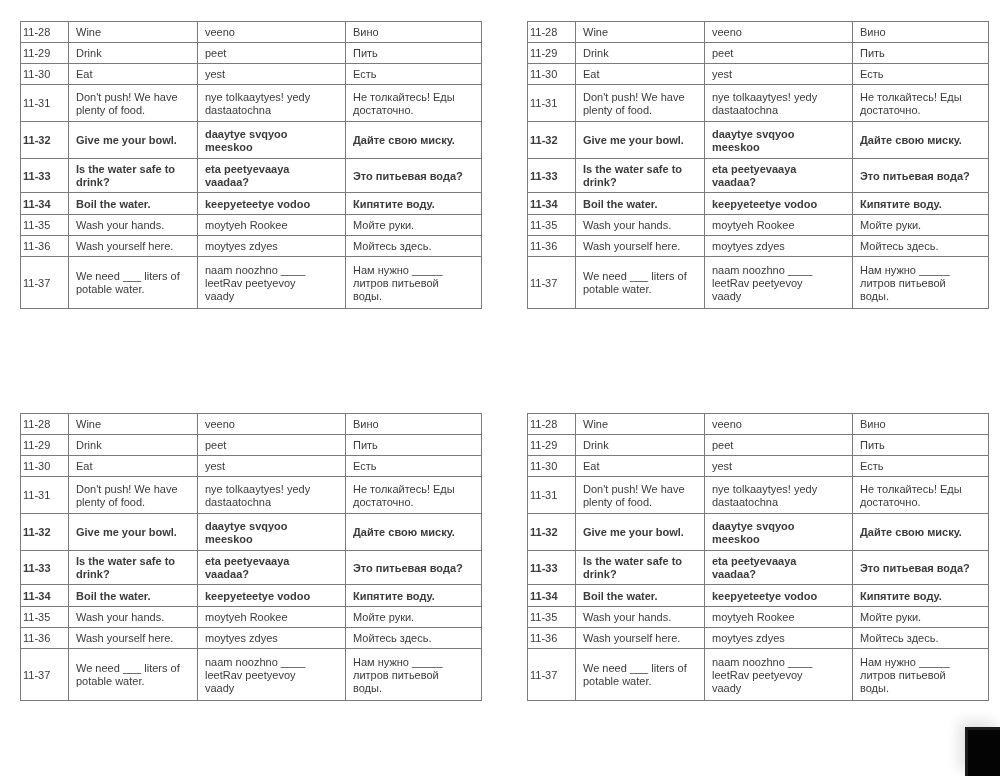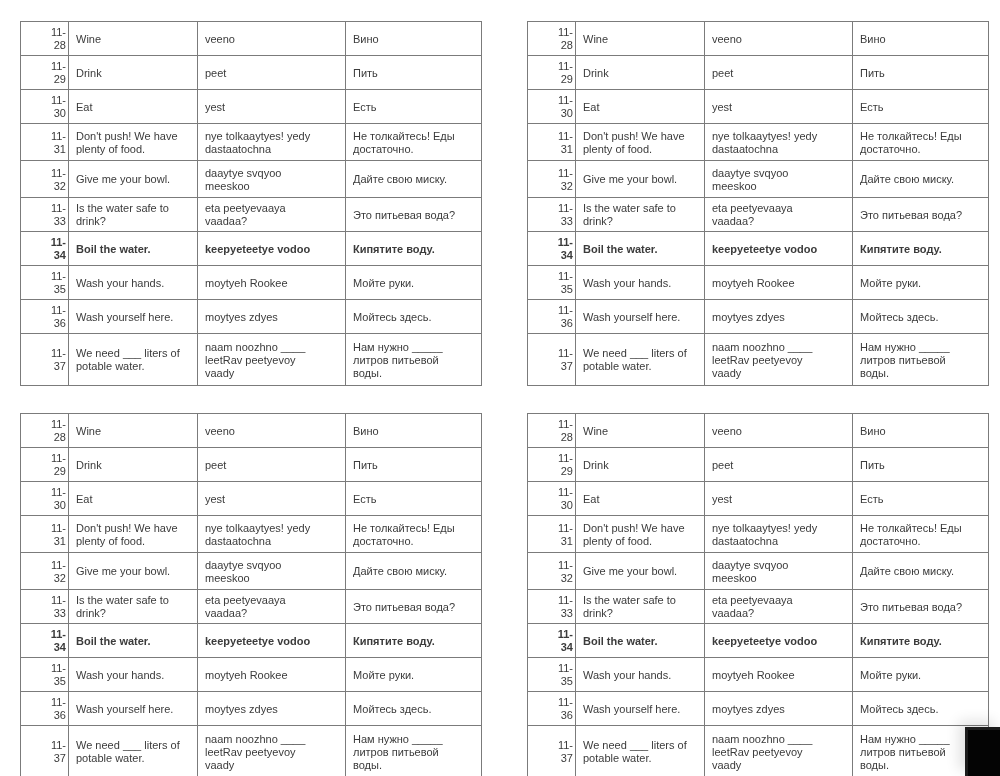--- a/index.html
+++ b/index.html
@@ -30,29 +30,29 @@
     border: 1px solid #7b7b7b;
     font-size: 11px;
     line-height: 13px;
     color: #3b3b3b;
     padding: 4px 7px 3px 7px;
     vertical-align: middle;
     white-space: pre-line;
     overflow: hidden;
   }
   table.phrase-tbl td.id-cell {
-    text-align: right;
-    padding-left: 18px;
+    text-align: left;
+    padding-left: 2px;
     padding-right: 2px;
   }
   
   table.phrase-tbl tr { height: 21px; }
   table.phrase-tbl tr:nth-child(4) { height: 37px; }
-  table.phrase-tbl tr:nth-child(5) { height: 37px; }
-  table.phrase-tbl tr:nth-child(6) { height: 34px; }
+  table.phrase-tbl tr:nth-child(5) { height: 37px; font-weight: bold; }
+  table.phrase-tbl tr:nth-child(6) { height: 34px; font-weight: bold; }
   table.phrase-tbl tr:nth-child(7) { height: 22px; font-weight: bold; }
   table.phrase-tbl tr:nth-child(10) { height: 52px; }
 
   #tbl-top-left     { left: 20px;  top: 21px;  }
   #tbl-top-right    { left: 527px; top: 21px;  }
   #tbl-bottom-left  { left: 20px;  top: 413px; }
   #tbl-bottom-right { left: 527px; top: 413px; }
 
   .pip-window {
     position: absolute;

